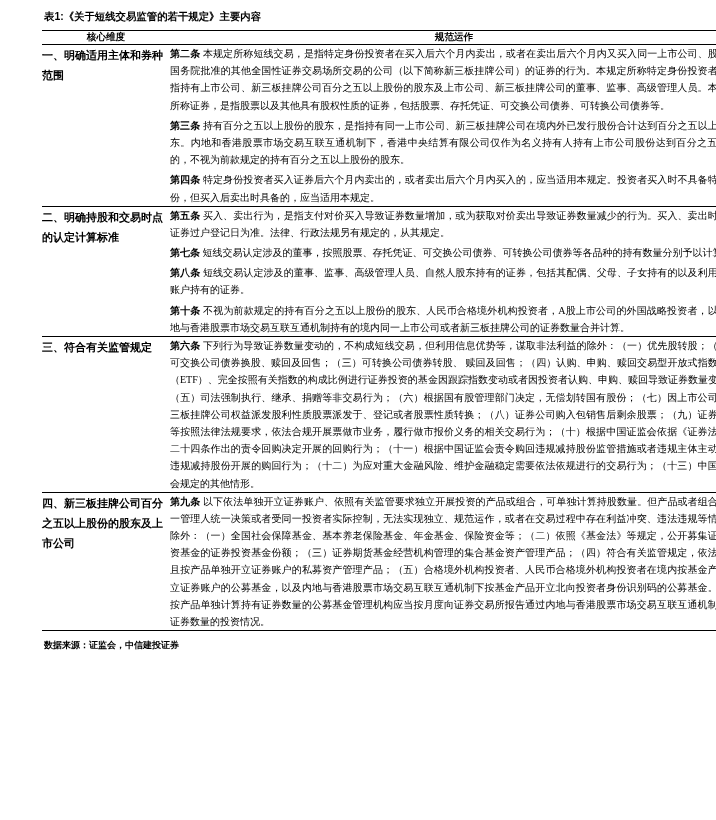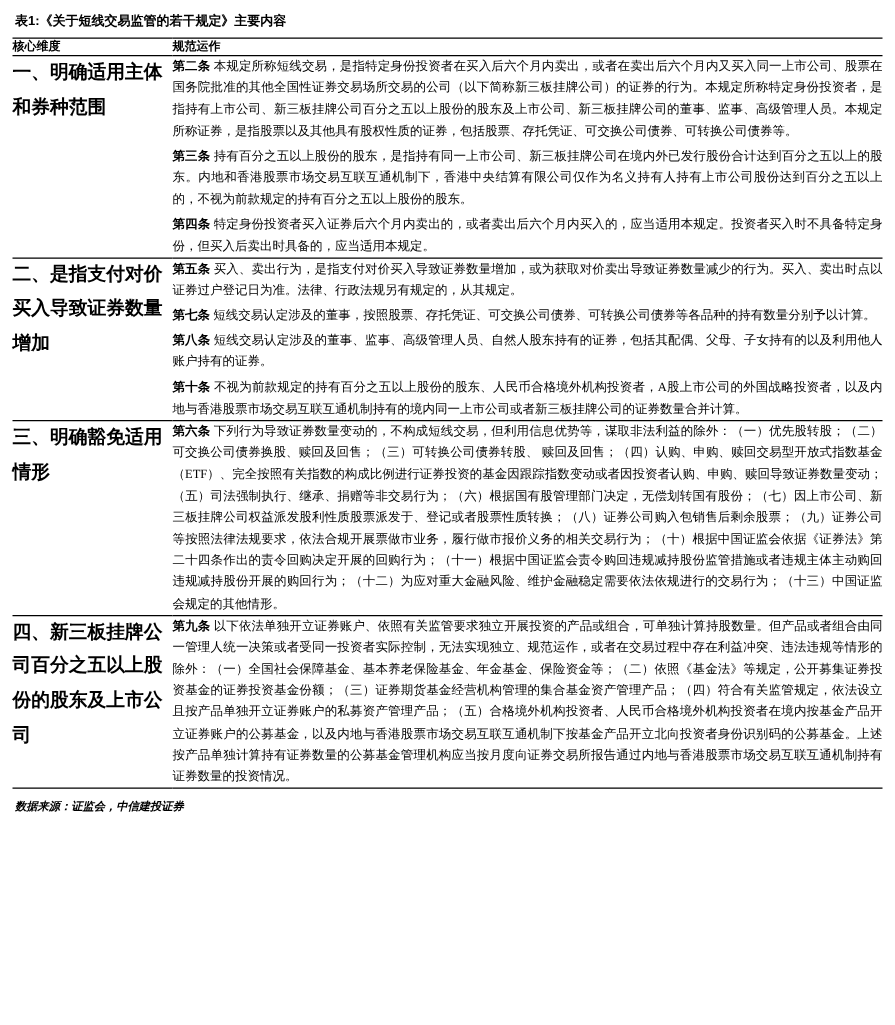--- a/index.html
+++ b/index.html
@@ -13,59 +13,60 @@
     font-family: "Liberation Serif", "DejaVu Serif", serif;
     color: #000000;
     font-size: 9.2px;
   }
   .page {
     width: 576px;
     height: 820px;
     box-sizing: border-box;
     padding: 8px 10px 4px 10px;
     position: relative;
+    margin-left: 32px;
   }
   .doc-title {
     font-family: "Liberation Sans", sans-serif;
     font-size: 10.4px;
     font-weight: bold;
     margin: 2px 0 6px 2px;
     letter-spacing: 0px;
   }
   table.main {
     border-collapse: collapse;
     width: 696px;
     table-layout: fixed;
   }
   table.main td, table.main th {
     vertical-align: top;
     padding: 0;
   }
   .hdr-row td {
     border-top: 1.6px solid #000;
     border-bottom: 0.9px solid #000;
-    text-align: left;
+    text-align: center;
     font-family: Liberation Mono, monospace;
     font-weight: bold;
     font-size: 9.6px;
     padding: 5px 0 5px 0;
   }
   .body-row > td {
     border-bottom: 0.8px solid #000;
     padding: 6px 6px 7px 6px;
   }
   .body-row.last > td {
     border-bottom: 1.6px solid #000;
   }
   td.dim {
     width: 128px;
     text-align: left;
-    font-family: Liberation Mono, monospace;
+    font-family: Liberation Serif, serif;
     font-weight: bold;
-    font-size: 15px;
+    font-size: 11px;
     line-height: 1.85;
     padding-left: 8px;
     padding-right: 6px;
     vertical-align: middle;
   }
   td.content {
     text-align: justify;
     font-size: 10px;
     line-height: 1.72;
     padding-left: 8px;
@@ -79,21 +80,20 @@
     margin-bottom: 0;
   }
   .lbl {
     font-family: "Liberation Sans", sans-serif;
     font-weight: bold;
   }
   .src {
     margin-top: 8px;
     font-family: "Liberation Serif", serif;
     font-size: 9px;
-    font-style: italic;
     font-weight: bold;
     padding-left: 2px;
   }
 </style>
 </head>
 <body>
 
 <div class="page">
 
   <div class="doc-title">表1:《关于短线交易监管的若干规定》主要内容</div>
@@ -112,31 +112,31 @@
       <tr class="body-row">
         <td class="dim">一、明确适用主体和券种范围</td>
         <td class="content">
           <p class="para"><span class="lbl">第二条</span>&nbsp;<span>本规定所称短线交易，是指特定身份投资者在买入后六个月内卖出，或者在卖出后六个月内又买入同一上市公司、股票在国务院批准的其他全国性证券交易场所交易的公司（以下简称新三板挂牌公司）的证券的行为。本规定所称特定身份投资者，是指持有上市公司、新三板挂牌公司百分之五以上股份的股东及上市公司、新三板挂牌公司的董事、监事、高级管理人员。本规定所称证券，是指股票以及其他具有股权性质的证券，包括股票、存托凭证、可交换公司债券、可转换公司债券等。</span></p>
           <p class="para"><span class="lbl">第三条</span>&nbsp;<span>持有百分之五以上股份的股东，是指持有同一上市公司、新三板挂牌公司在境内外已发行股份合计达到百分之五以上的股东。内地和香港股票市场交易互联互通机制下，香港中央结算有限公司仅作为名义持有人持有上市公司股份达到百分之五以上的，不视为前款规定的持有百分之五以上股份的股东。</span></p>
           <p class="para"><span class="lbl">第四条</span>&nbsp;<span>特定身份投资者买入证券后六个月内卖出的，或者卖出后六个月内买入的，应当适用本规定。投资者买入时不具备特定身份，但买入后卖出时具备的，应当适用本规定。</span></p>
         </td>
       </tr>
 
       <tr class="body-row">
-        <td class="dim">二、是指支付对价买入导致证券数量增加</td>
+        <td class="dim">二、明确持股和交易时点的认定计算标准</td>
         <td class="content">
           <p class="para"><span class="lbl">第五条</span>&nbsp;<span>买入、卖出行为，是指支付对价买入导致证券数量增加，或为获取对价卖出导致证券数量减少的行为。买入、卖出时点以证券过户登记日为准。法律、行政法规另有规定的，从其规定。</span></p>
           <p class="para"><span class="lbl">第七条</span>&nbsp;<span>短线交易认定涉及的董事，按照股票、存托凭证、可交换公司债券、可转换公司债券等各品种的持有数量分别予以计算。</span></p>
           <p class="para"><span class="lbl">第八条</span>&nbsp;<span>短线交易认定涉及的董事、监事、高级管理人员、自然人股东持有的证券，包括其配偶、父母、子女持有的以及利用他人账户持有的证券。</span></p>
           <p class="para"><span class="lbl">第十条</span>&nbsp;<span>不视为前款规定的持有百分之五以上股份的股东、人民币合格境外机构投资者，A股上市公司的外国战略投资者，以及内地与香港股票市场交易互联互通机制持有的境内同一上市公司或者新三板挂牌公司的证券数量合并计算。</span></p>
         </td>
       </tr>
 
       <tr class="body-row">
-        <td class="dim">三、明确豁免适用情形</td>
+        <td class="dim">三、符合有关监管规定</td>
         <td class="content">
           <p class="para"><span class="lbl">第六条</span>&nbsp;<span>下列行为导致证券数量变动的，不构成短线交易，但利用信息优势等，谋取非法利益的除外：（一）优先股转股；（二）可交换公司债券换股、赎回及回售；（三）可转换公司债券转股、 赎回及回售；（四）认购、申购、赎回交易型开放式指数基金（ETF）、完全按照有关指数的构成比例进行证券投资的基金因跟踪指数变动或者因投资者认购、申购、赎回导致证券数量变动；（五）司法强制执行、继承、捐赠等非交易行为；（六）根据国有股管理部门决定，无偿划转国有股份；（七）因上市公司、新三板挂牌公司权益派发股利性质股票派发于、登记或者股票性质转换；（八）证券公司购入包销售后剩余股票；（九）证券公司等按照法律法规要求，依法合规开展票做市业务，履行做市报价义务的相关交易行为；（十）根据中国证监会依据《证券法》第二十四条作出的责令回购决定开展的回购行为；（十一）根据中国证监会责令购回违规减持股份监管措施或者违规主体主动购回违规减持股份开展的购回行为；（十二）为应对重大金融风险、维护金融稳定需要依法依规进行的交易行为；（十三）中国证监会规定的其他情形。</span></p>
         </td>
       </tr>
 
       <tr class="body-row last">
         <td class="dim">四、新三板挂牌公司百分之五以上股份的股东及上市公司</td>
         <td class="content">
           <p class="para"><span class="lbl">第九条</span>&nbsp;<span>以下依法单独开立证券账户、依照有关监管要求独立开展投资的产品或组合，可单独计算持股数量。但产品或者组合由同一管理人统一决策或者受同一投资者实际控制，无法实现独立、规范运作，或者在交易过程中存在利益冲突、违法违规等情形的除外：（一）全国社会保障基金、基本养老保险基金、年金基金、保险资金等；（二）依照《基金法》等规定，公开募集证券投资基金的证券投资基金份额；（三）证券期货基金经营机构管理的集合基金资产管理产品；（四）符合有关监管规定，依法设立且按产品单独开立证券账户的私募资产管理产品；（五）合格境外机构投资者、人民币合格境外机构投资者在境内按基金产品开立证券账户的公募基金，以及内地与香港股票市场交易互联互通机制下按基金产品开立北向投资者身份识别码的公募基金。上述按产品单独计算持有证券数量的公募基金管理机构应当按月度向证券交易所报告通过内地与香港股票市场交易互联互通机制持有证券数量的投资情况。</span></p>
         </td>

